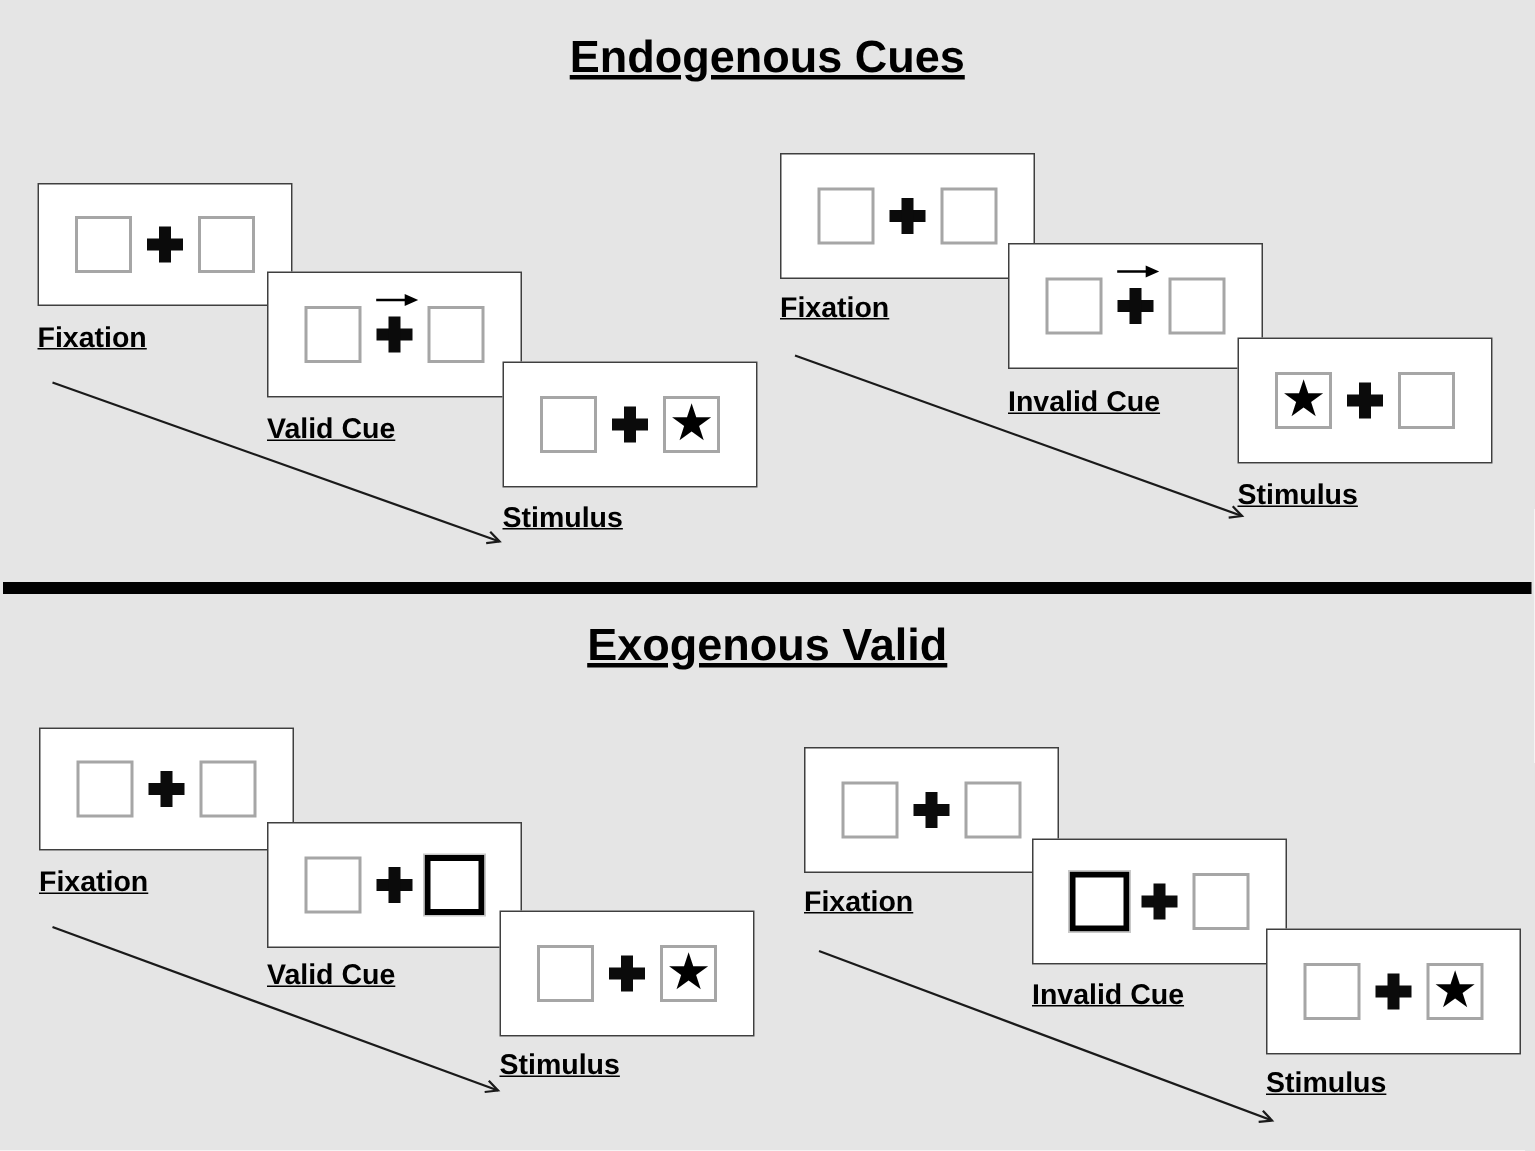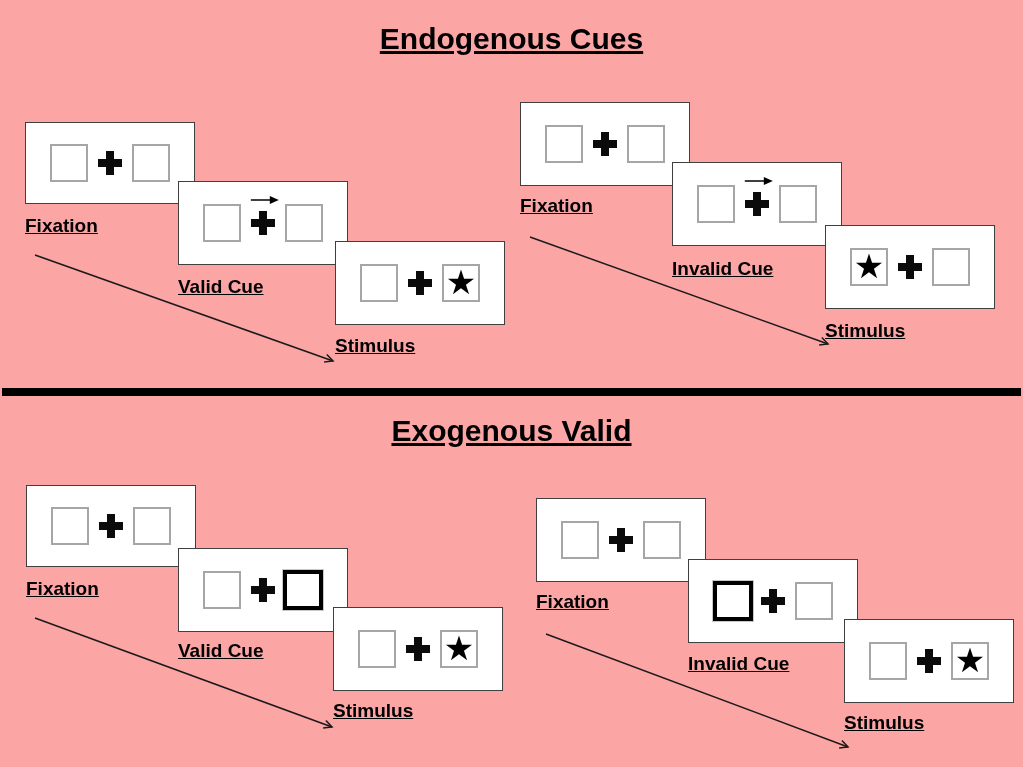--- a/index.html
+++ b/index.html
@@ -1,16 +1,16 @@
 <!DOCTYPE html>
 <html><head>
 <meta charset="utf-8">
 <style>
   html,body{margin:0;padding:0;background:#ffffff;}
-  .canvas{position:relative;width:1023px;height:767px;background:#fca5a5;overflow:hidden;
+  .canvas{position:relative;width:1023px;height:767px;background:#e5e5e5;overflow:hidden;
           font-family:"Liberation Sans",sans-serif;color:#000;}
   .title{position:absolute;left:0;width:100%;text-align:center;font-size:30px;font-weight:700;
          text-decoration:underline;letter-spacing:0px;}
   .divider{position:absolute;left:2px;width:1019px;height:8px;background:#000;}
   .panel{position:absolute;width:170px;background:#fff;border:1px solid #3f3f3f;box-sizing:border-box;}
   .h82{height:82px;} .h84{height:84px;}
   .sq{position:absolute;top:50%;transform:translateY(-50%);width:38px;height:38px;box-sizing:border-box;
       border:2px solid #a6a6a6;background:#fff;display:flex;align-items:center;justify-content:center;}
   .sq-l{left:24px;} .sq-r{right:24px;}
   .sq.hl{width:40px;height:40px;border:4px solid #000;outline:1px solid #c8c8c8;}

